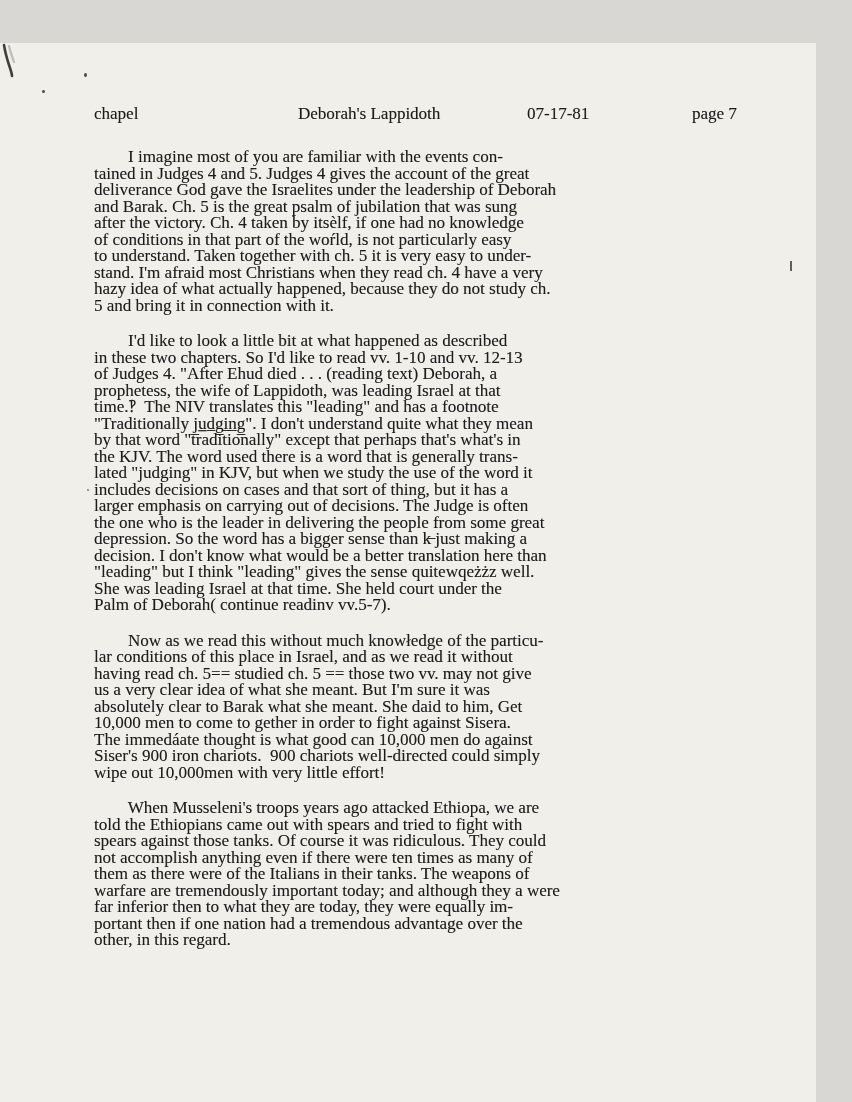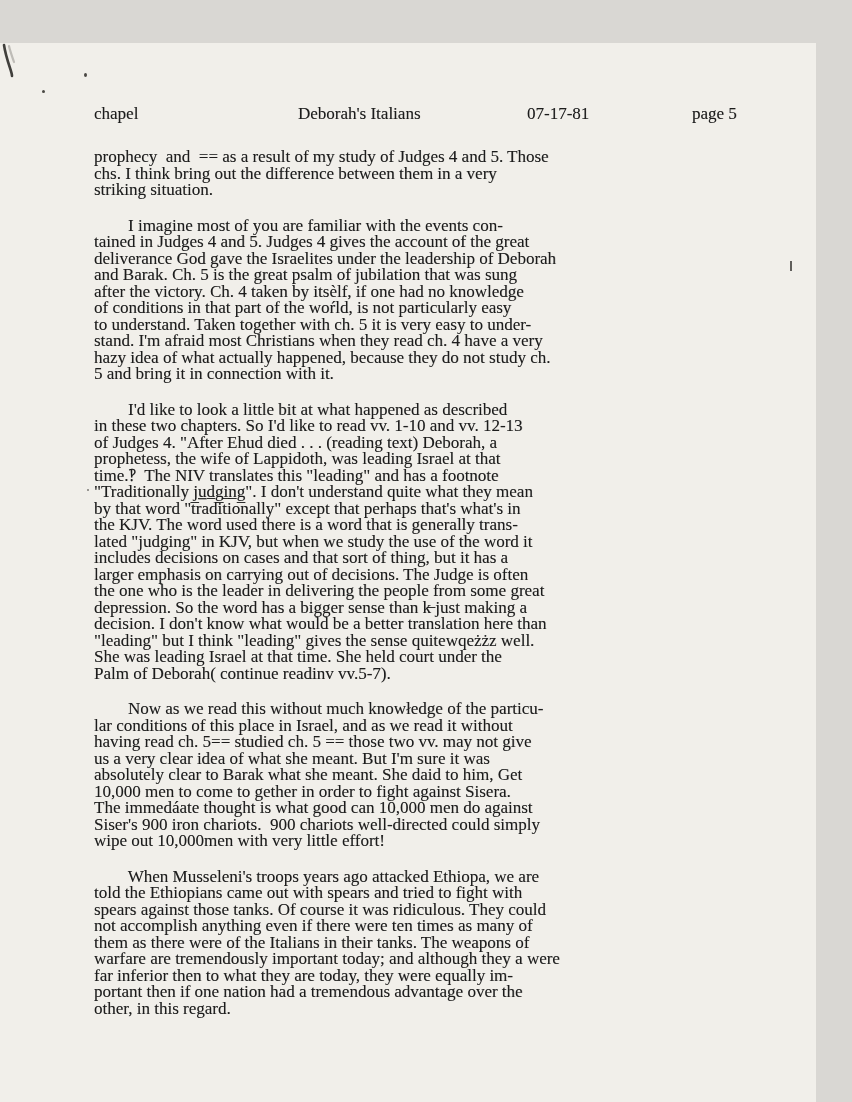--- a/index.html
+++ b/index.html
@@ -77,29 +77,26 @@
     <path d="M9,3 C10,8 12,13 14,19" fill="none" stroke="#9d9a94" stroke-width="2.2" stroke-linecap="round" opacity="0.6"></path>
   </svg>
 
   <div class="speck s1"></div>
   <div class="speck s2"></div>
   <div class="speck s3"></div>
   <div class="tick t1"></div>
 
   <div class="typewriter">
     <span class="header-item" style="left:94px">chapel</span>
-    <span class="header-item" style="left:298px">Deborah's Italians</span>
+    <span class="header-item" style="left:298px">Deborah's Lappidoth</span>
     <span class="header-item" style="left:527px">07-17-81</span>
-    <span class="header-item" style="left:692px">page 5</span>
+    <span class="header-item" style="left:692px">page 7</span>
   </div>
 
   <div class="doc-body typewriter">
-    <div class="para">prophecy  and  == as a result of my study of Judges 4 and 5. Those
-chs. I think bring out the difference between them in a very
-striking situation.</div>
     <div class="para">        I imagine most of you are familiar with the events con-
 tained in Judges 4 and 5. Judges 4 gives the account of the great
 deliverance God gave the Israelites under the leadership of Deborah
 and Barak. Ch. 5 is the great psalm of jubilation that was sung
 after the victory. Ch. 4 taken by itsèlf, if one had no knowledge
 of conditions in that part of the woŕld, is not particularly easy
 to understand. Taken together with ch. 5 it is very easy to under-
 stand. I'm afraid most Christians when they read ch. 4 have a very
 hazy idea of what actually happened, because they do not study ch.
 5 and bring it in connection with it.</div>

